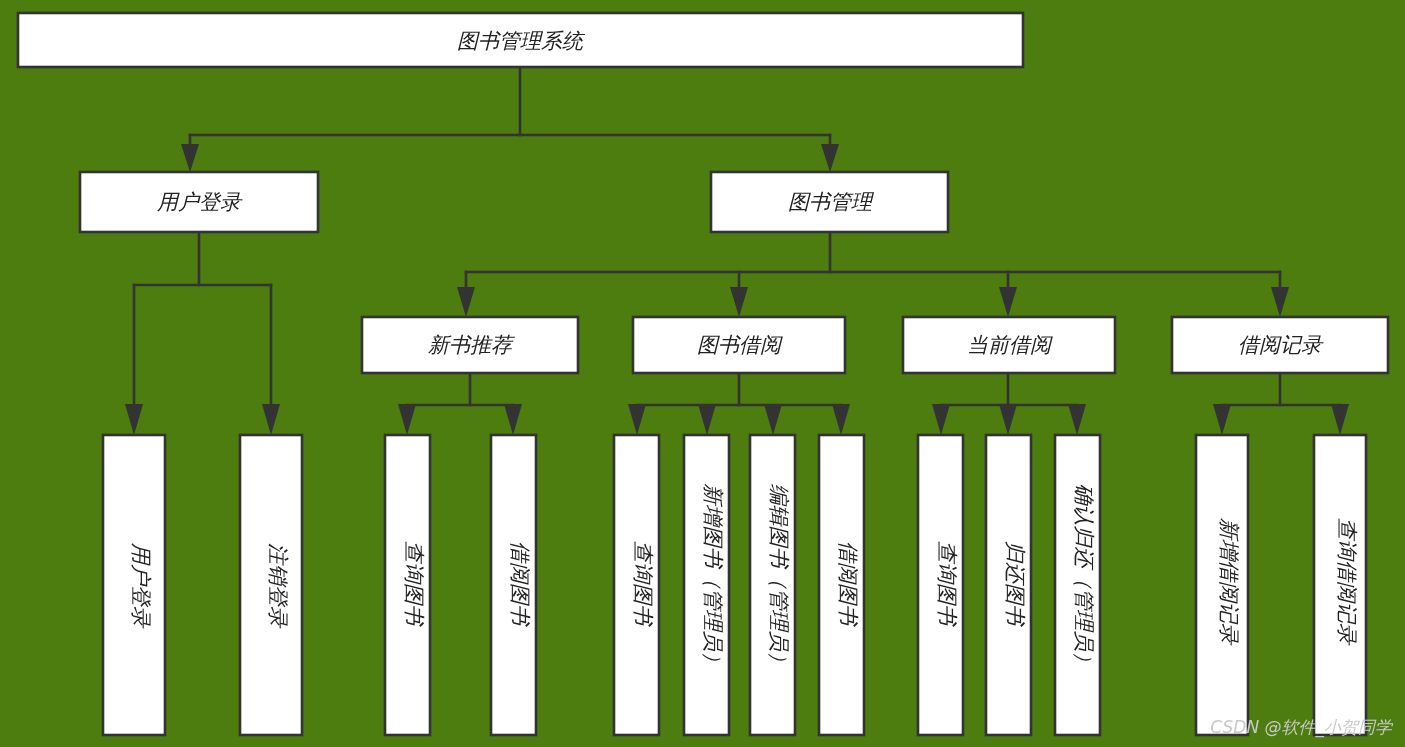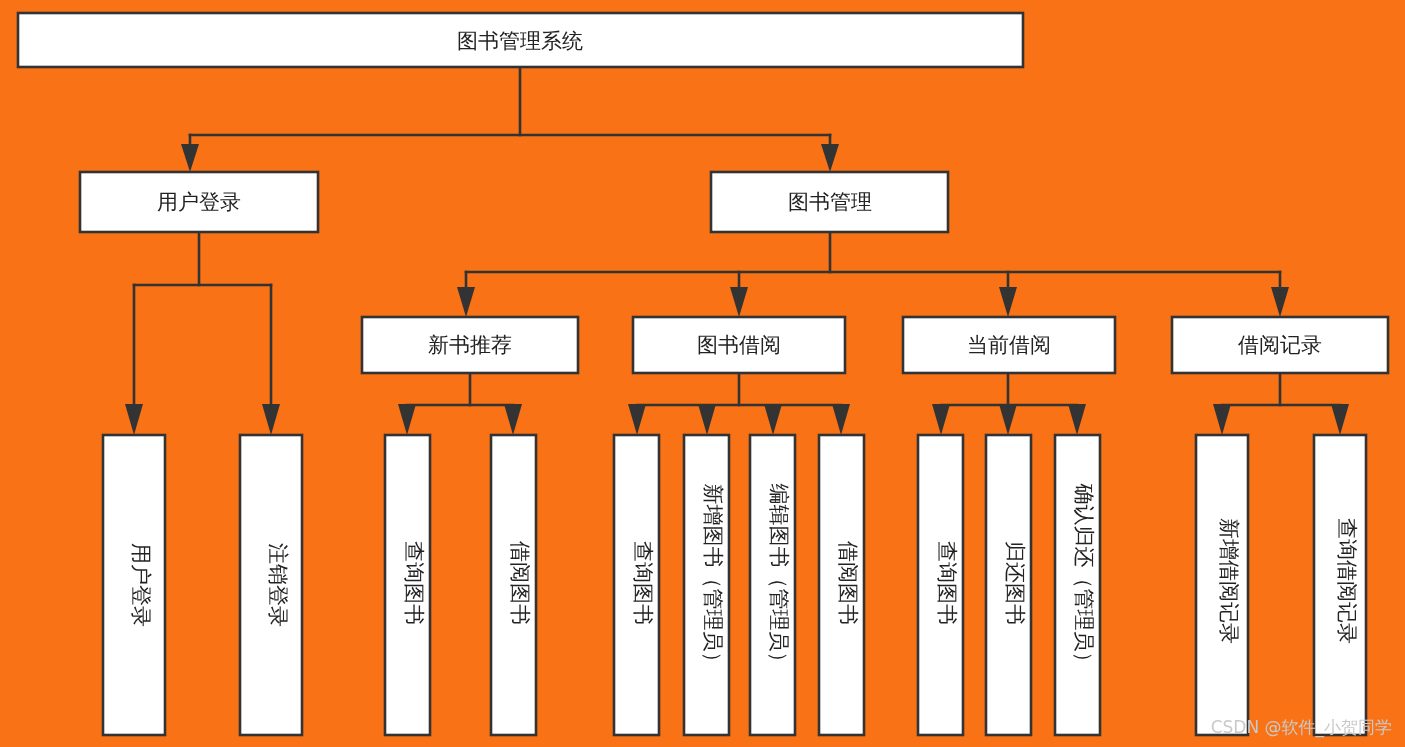--- a/index.html
+++ b/index.html
@@ -7,22 +7,23 @@
     padding: 0;
     background: #ffffff;
   }
   body {
     font-family: "DejaVu Sans", "Liberation Sans", sans-serif;
   }
   #diagram-root {
     position: relative;
     width: 1405px;
     height: 747px;
-    background: #f97316;
+    background: #4d7c0f;
     overflow: hidden;
+    font-style: italic;
   }
   svg#flow-svg {
     position: absolute;
     left: 0;
     top: 0;
     width: 1405px;
     height: 747px;
     display: block;
   }
   .node-rect {

